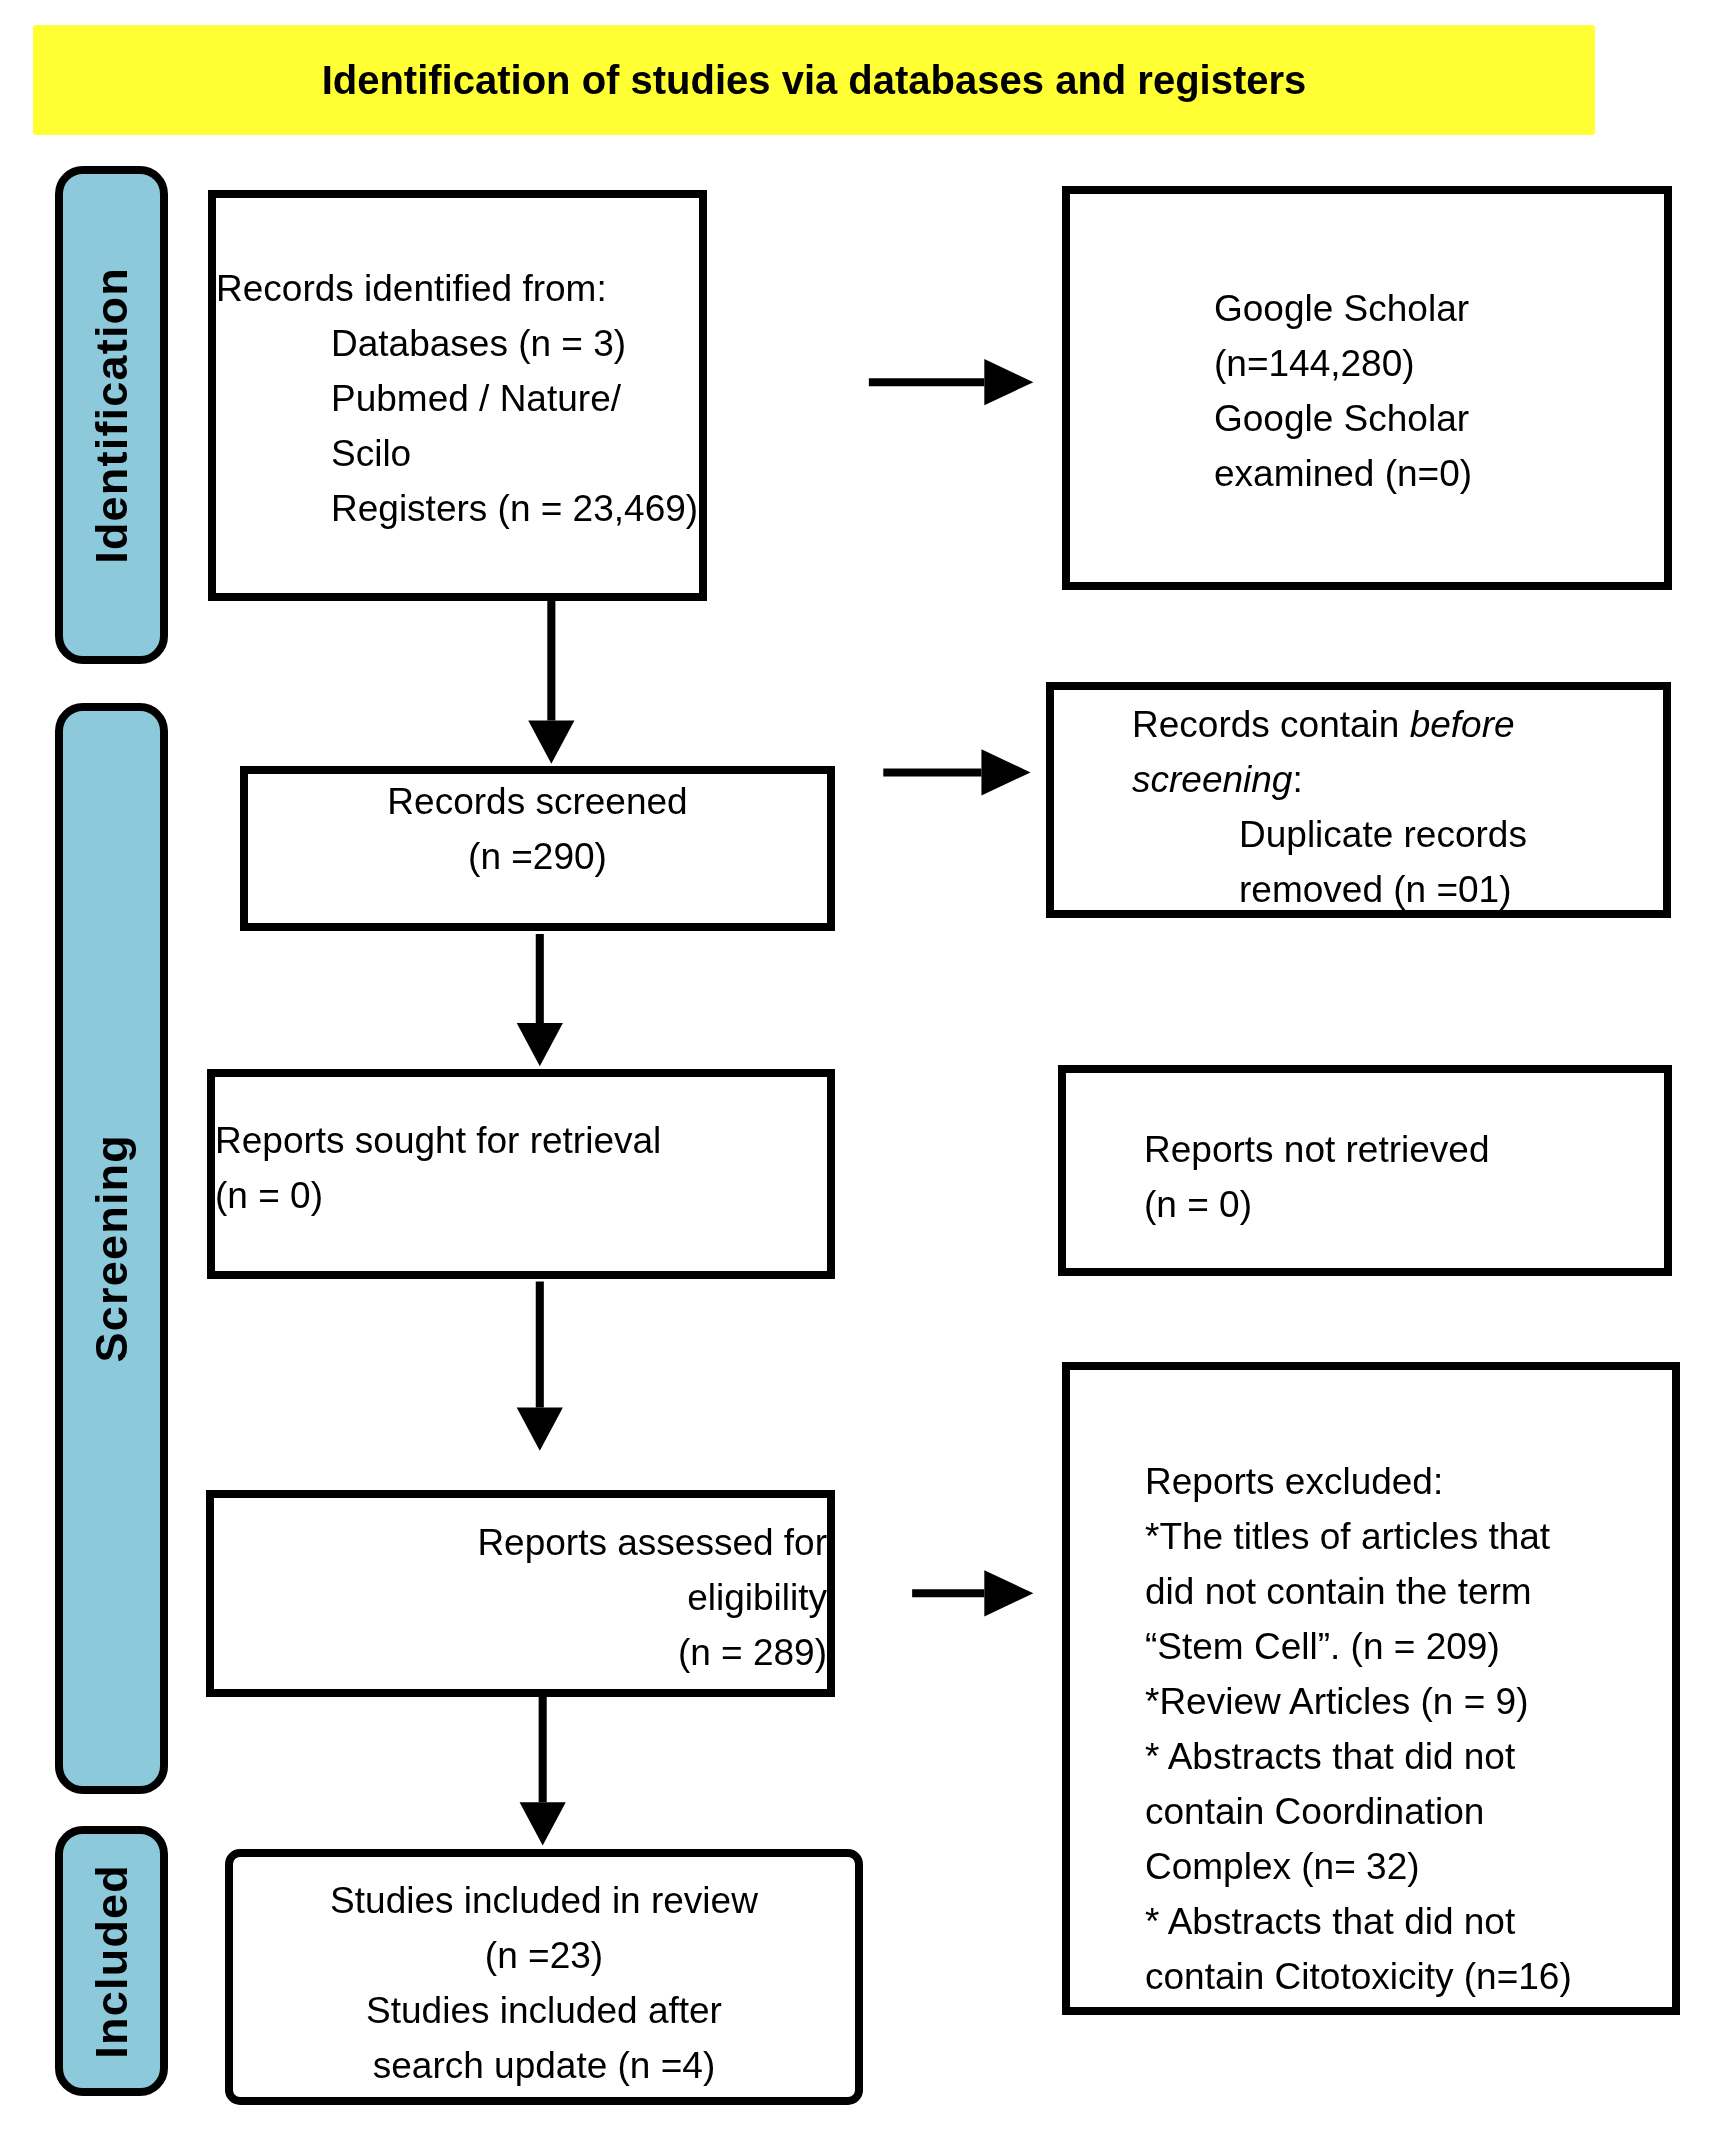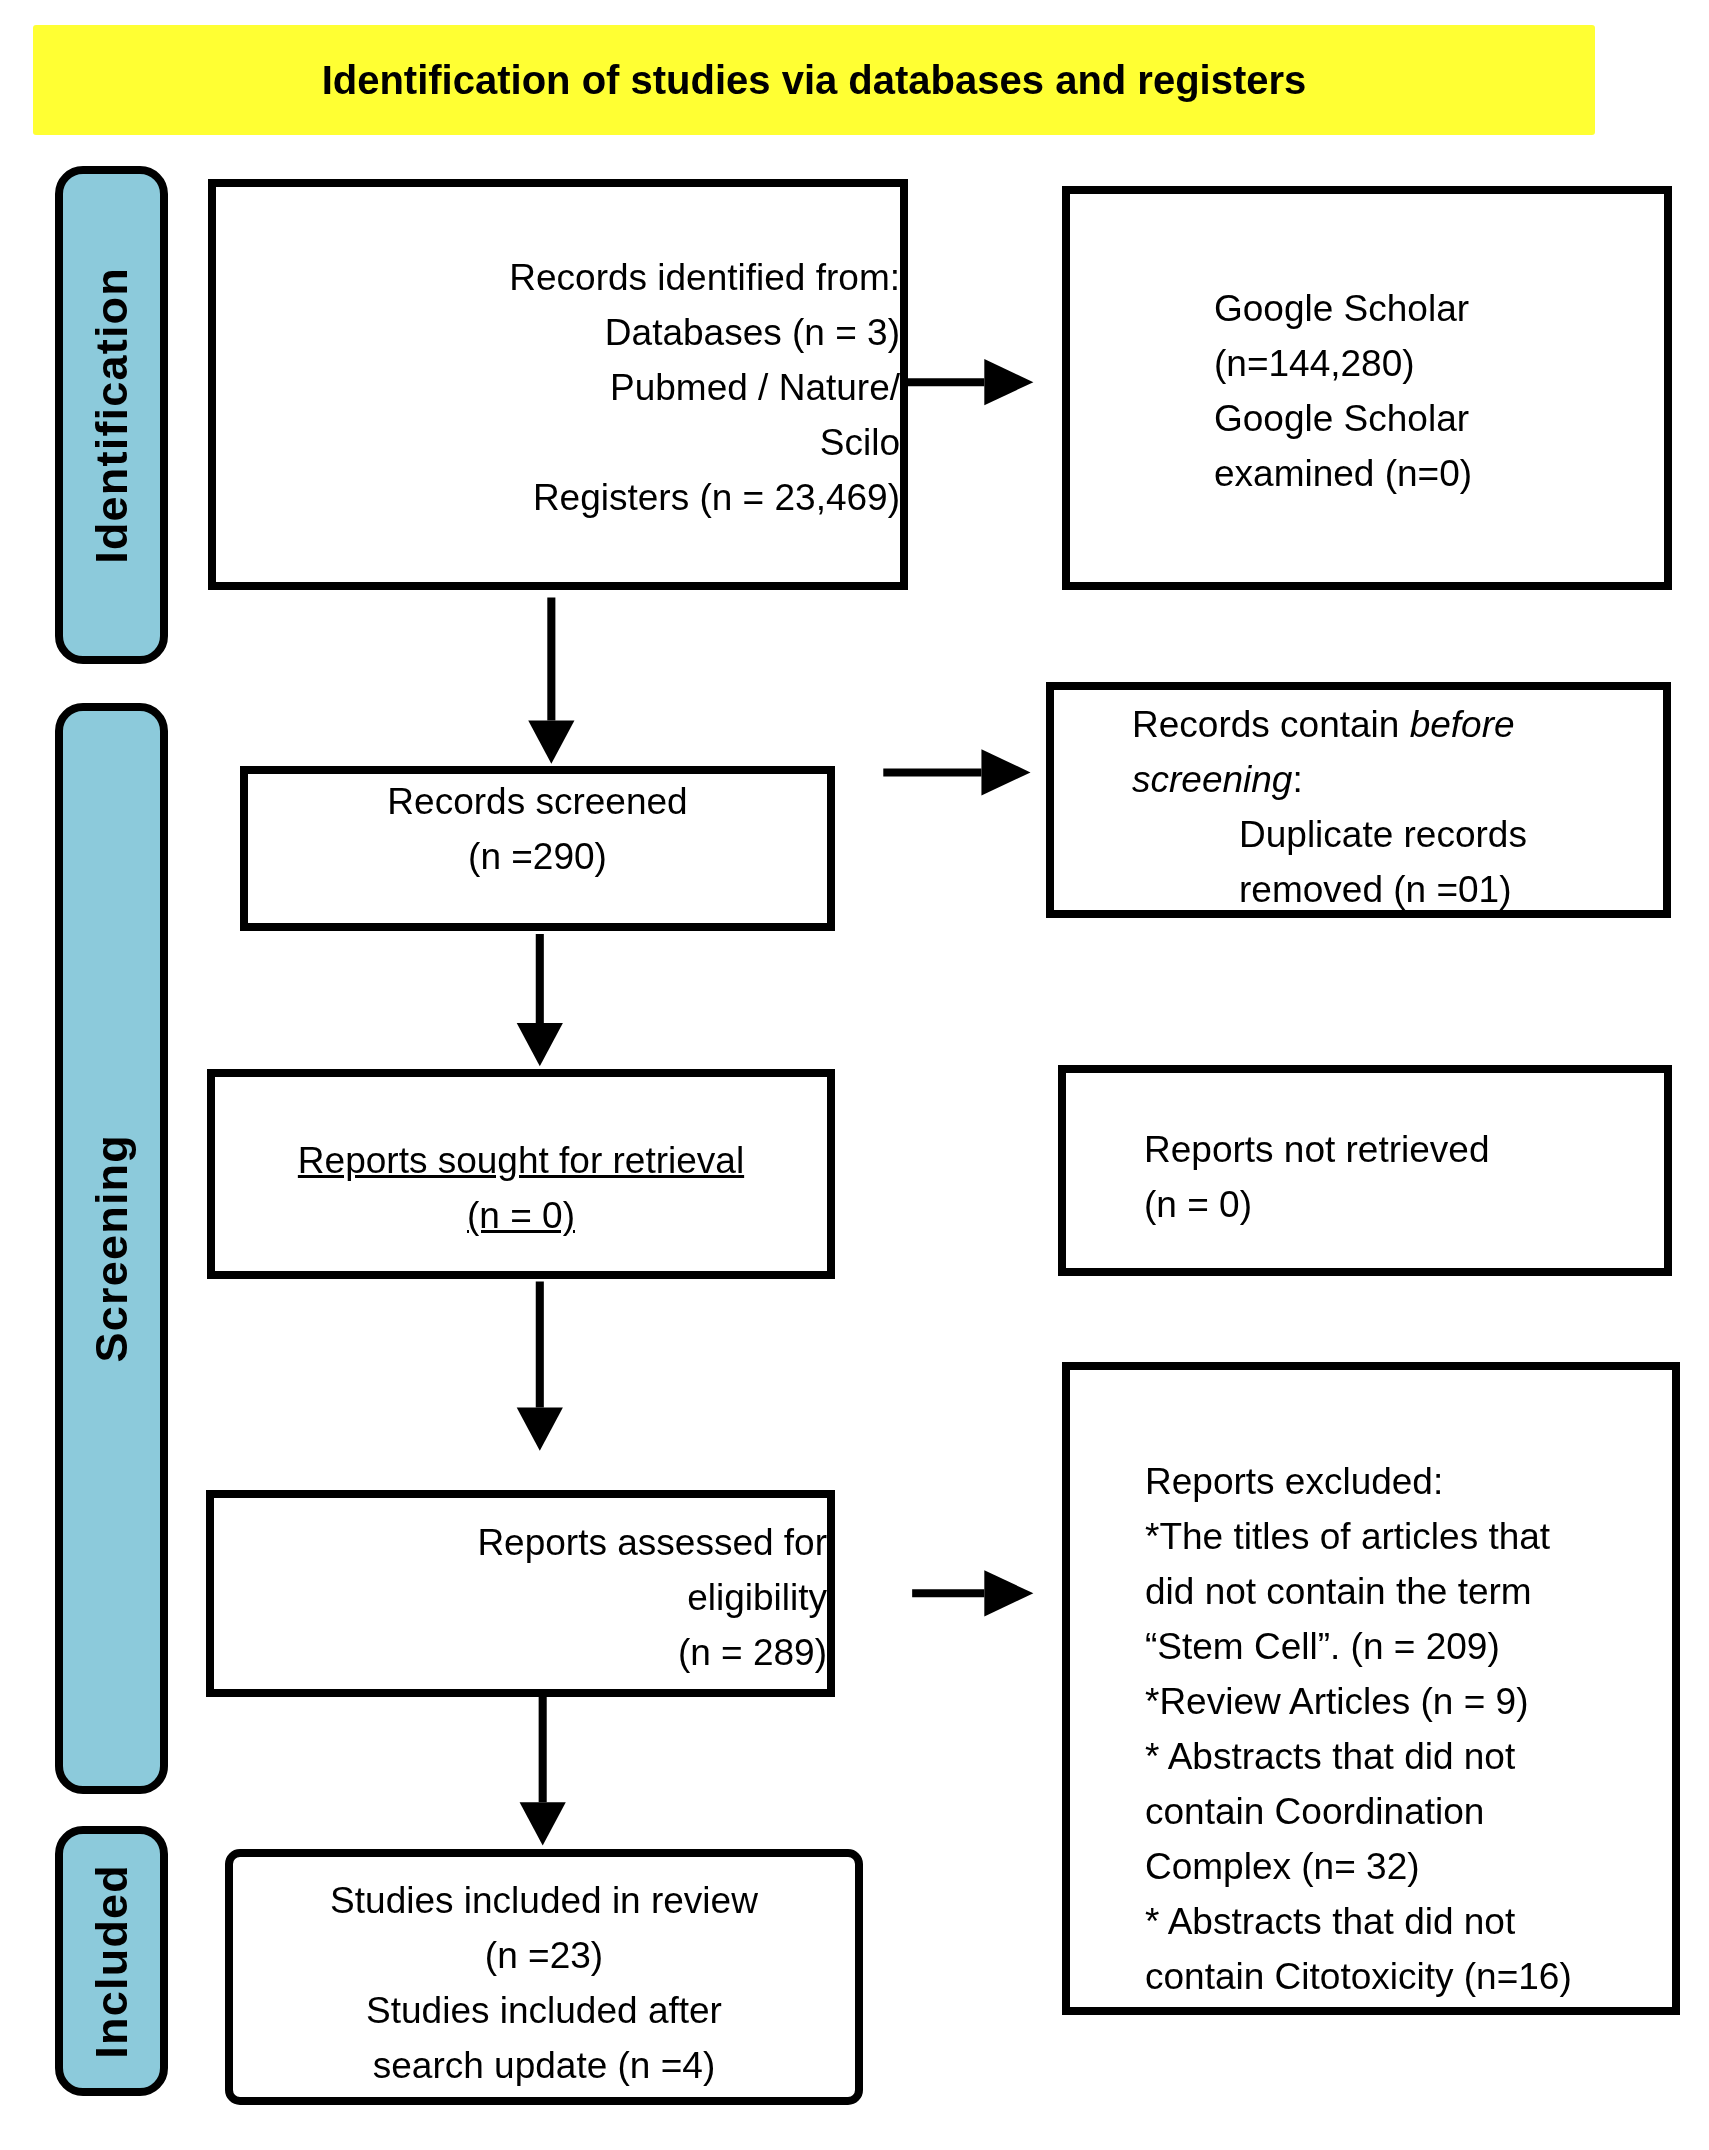--- a/index.html
+++ b/index.html
@@ -55,40 +55,40 @@
   .box {
     position: absolute;
     background: #ffffff;
     border: 8px solid var(--ink, #000);
     box-sizing: border-box;
     font-size: 37px;
     line-height: 55px;
   }
   .line { white-space: nowrap; }
   #box-identified {
-    left: 208px; top: 179px; width: 700px; height: 411px;
-    text-align: right; padding-top: 63px;
+    left: 208px; top: 190px; width: 499px; height: 411px;
+    text-align: left; padding-top: 63px;
   }
   #box-identified .sub { margin-left: 115px; }
   #box-google-scholar {
     left: 1062px; top: 186px; width: 610px; height: 404px;
     padding: 87px 17.3px 0 144px;
   }
   #box-screened {
     left: 240px; top: 766px; width: 595px; height: 165px;
     text-align: center; 
   }
   #box-removed {
     left: 1046px; top: 682px; width: 625px; height: 236px;
     padding: 7px 17.3px 0 78px;
   }
   #box-removed .indent { margin-left: 107px; }
   #box-sought {
     left: 207px; top: 1069px; width: 628px; height: 210px;
-    text-align: center; padding-top: 56px; text-decoration: underline;
+    padding-top: 36px;
   }
   #box-not-retrieved {
     left: 1058px; top: 1065px; width: 614px; height: 211px;
     padding: 49px 17.3px 0 78px;
   }
   #box-assessed {
     left: 206px; top: 1490px; width: 629px; height: 207px;
     text-align: right; padding-top: 17.3px;
   }
   #box-excluded {

